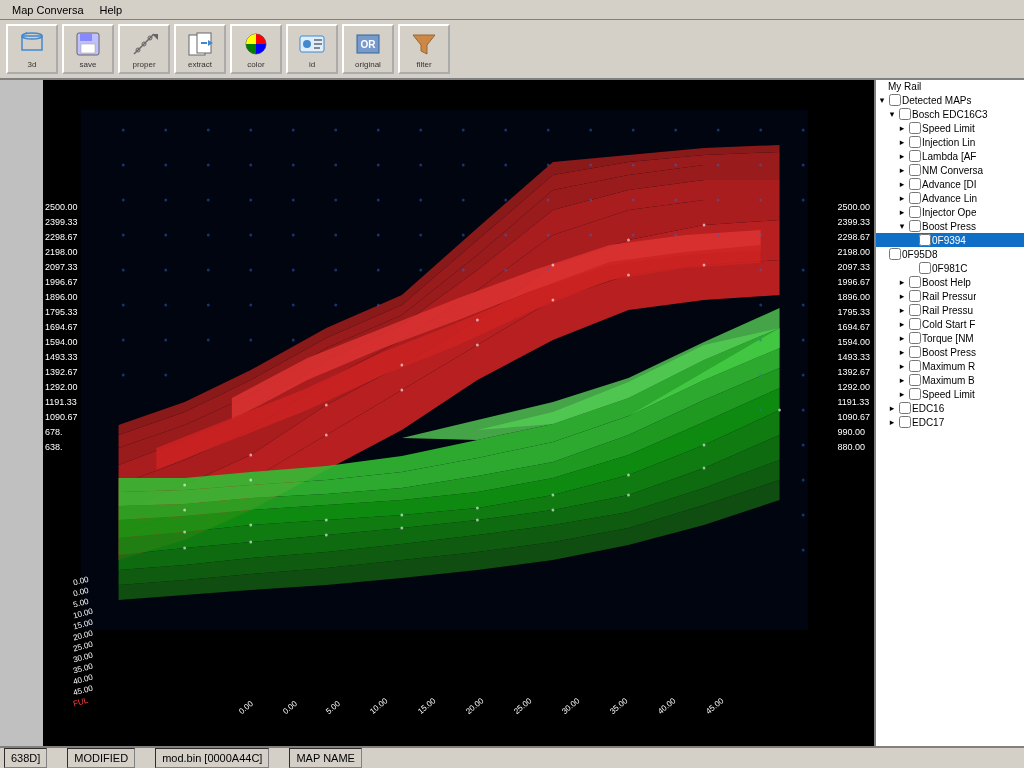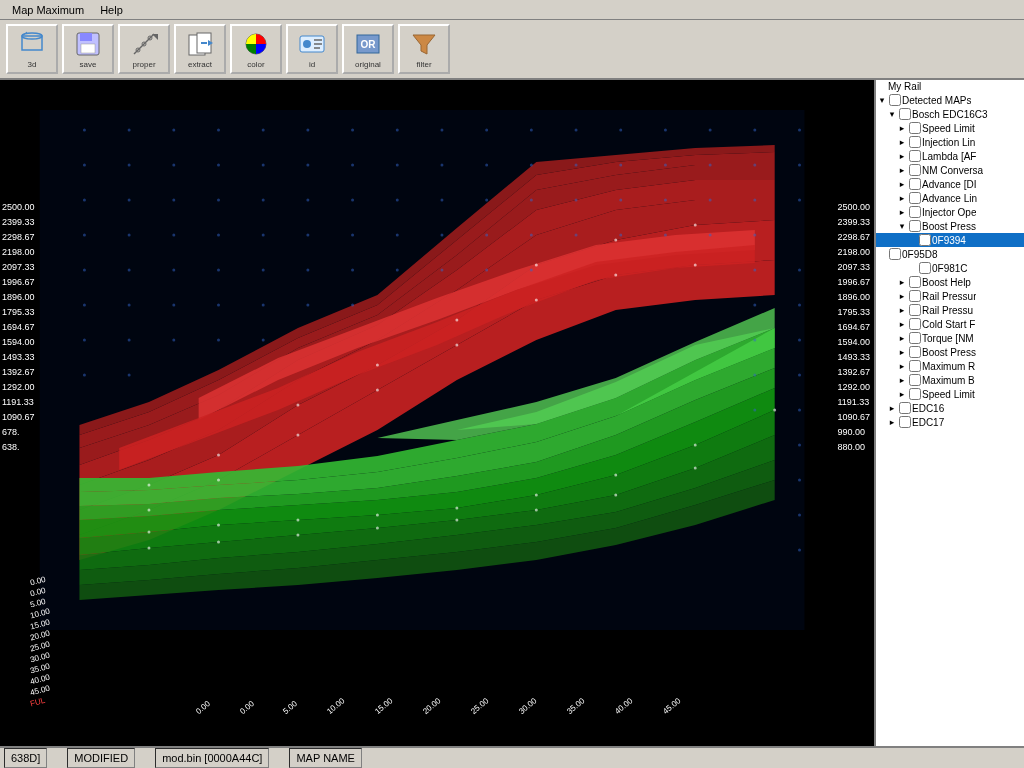--- a/index.html
+++ b/index.html
@@ -57,20 +57,21 @@
       display: flex;
       height: calc(768px - 20px - 60px - 22px);
     }
 
     
     #chart-area {
       flex: 1;
       background: #000000;
       position: relative;
       overflow: hidden;
+      margin-left: 43px;
     }
 
     
     #right-panel {
       width: 150px;
       background: #ffffff;
       border-left: 2px solid #808080;
       overflow-y: auto;
       overflow-x: hidden;
       font-size: 10px;
@@ -152,21 +153,21 @@
       left: 0;
       width: 100%;
       height: 100%;
     }
 
   </style>
 </head>
 <body>
 
 <div id="menubar">
-  <span class="menu-item">Map Maximum</span>
+  <span class="menu-item">Map Conversa</span>
   <span class="menu-item">Help</span>
 </div>
 
 <div id="toolbar">
 
   <button class="toolbar-btn">
     <div class="toolbar-icon">
       <svg width="28" height="28" viewBox="0 0 28 28">
         <rect x="4" y="6" width="20" height="14" fill="none" stroke="#4488cc" stroke-width="1.5"></rect>
         <ellipse cx="14" cy="6" rx="10" ry="3" fill="none" stroke="#4488cc" stroke-width="1.5"></ellipse>

